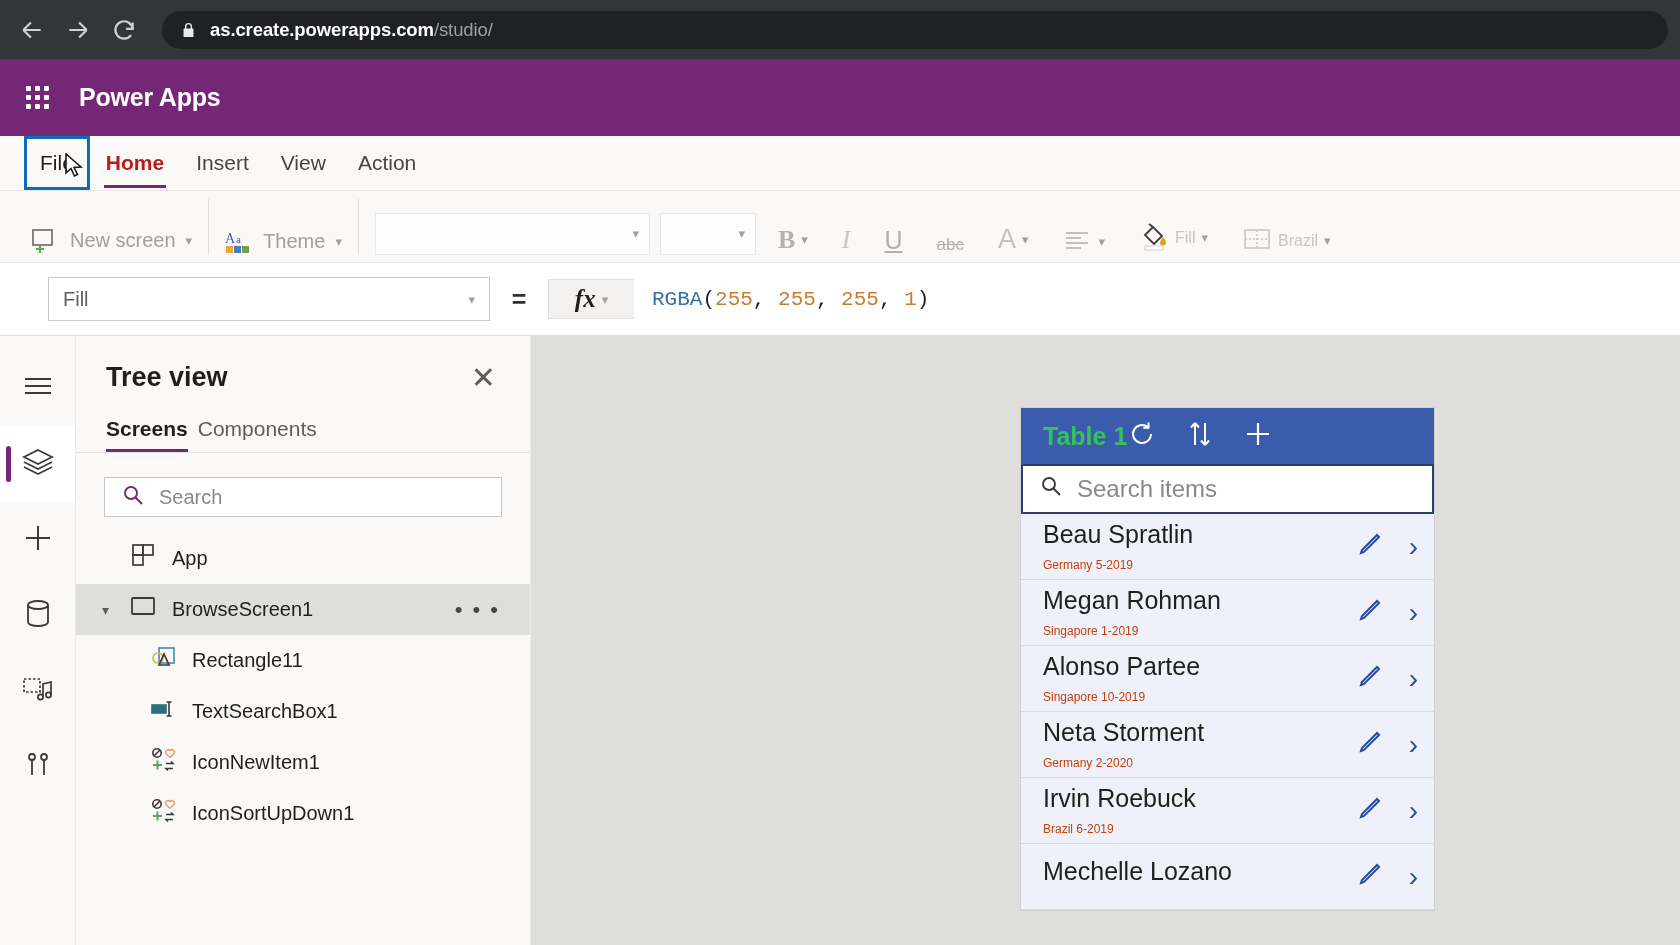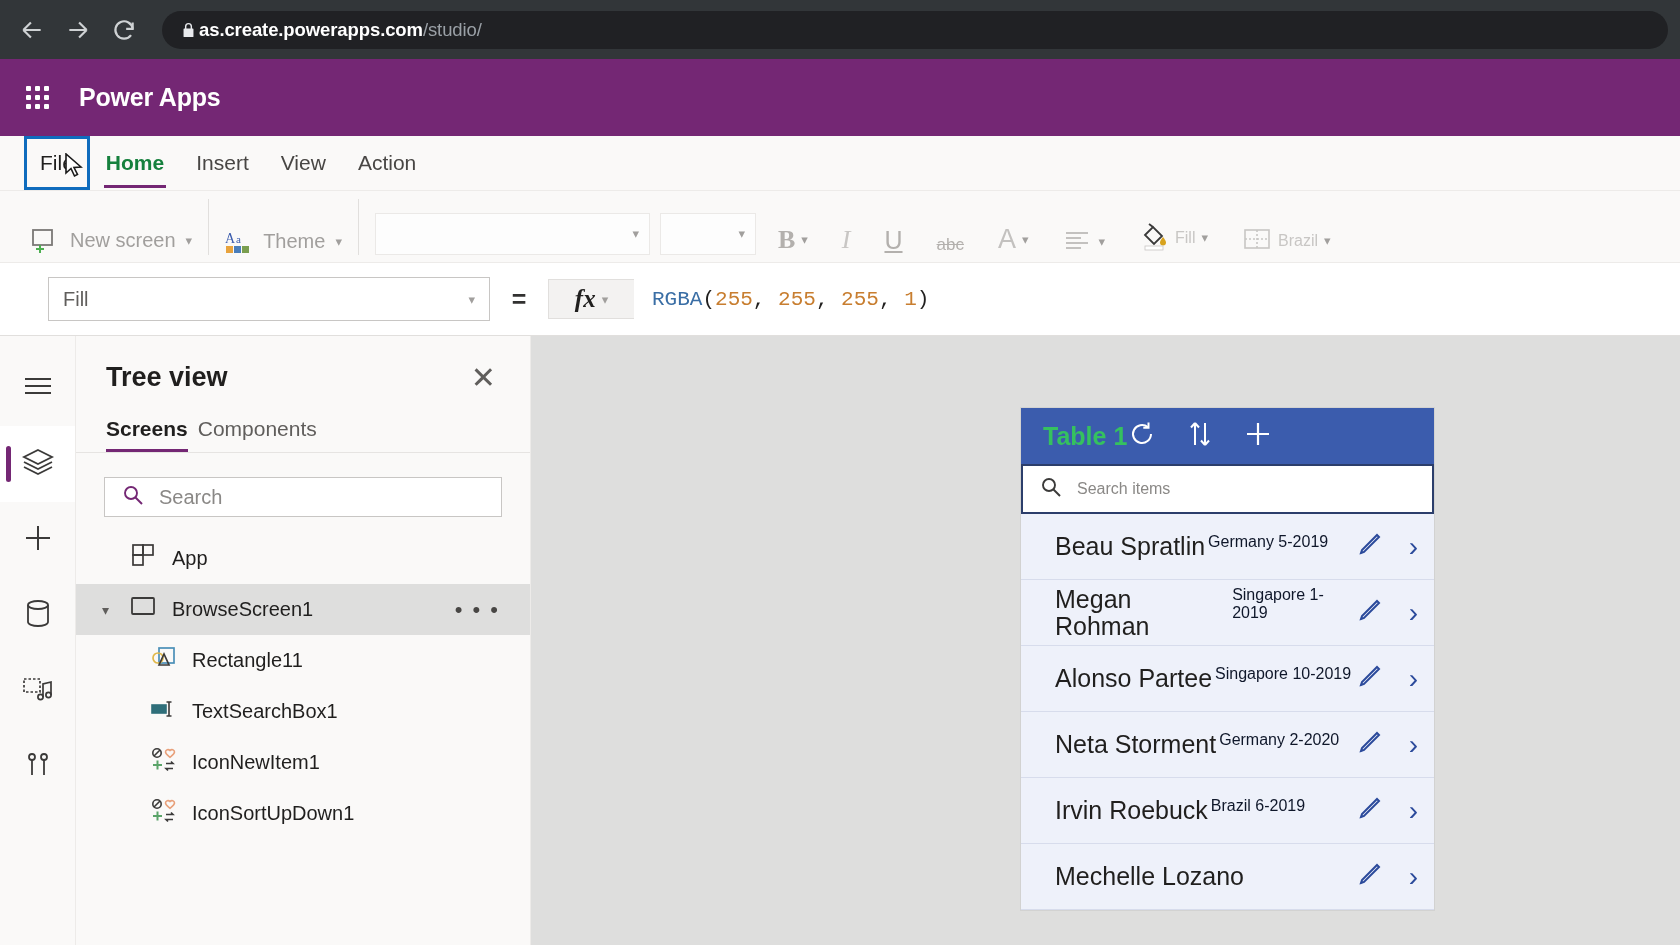--- a/index.html
+++ b/index.html
@@ -15,21 +15,21 @@
     height:59px; background:#323639; display:flex; align-items:center;
     padding:0 12px; gap:6px; position:relative;
   }
   .nav-btn {
     width:40px; height:40px; display:flex; align-items:center; justify-content:center;
     color:#cfd2d4; border-radius:50%;
   }
   .nav-btn svg { display:block; }
   .omnibox {
     margin-left:12px; flex:1; height:38px; background:#202124; border-radius:19px;
-    display:flex; align-items:center; padding:0 18px; gap:2px; max-width:1560px;
+    display:flex; align-items:center; padding:0 18px; gap:13px; max-width:1560px;
   }
   .lock { color:#e8eaed; display:flex; }
   .url { font-size:18.5px; color:#9aa0a6; letter-spacing:-0.1px; white-space:nowrap; }
   .url b { color:#ffffff; font-weight:700; }
 
   
   .pa-header {
     height:77px; background:#742774; display:flex; align-items:center; padding:0 24px; gap:28px;
   }
   .waffle { display:grid; grid-template-columns:repeat(3,5px); gap:4px; padding:2px; }
@@ -39,21 +39,21 @@
   
   .menubar {
     height:55px; background:#faf9f8; display:flex; align-items:stretch;
     padding-left:24px; gap:0; border-bottom:1px solid #edebe9;
   }
   .menu-item {
     display:flex; align-items:center; padding:0 16px; font-size:21px; color:#484644;
     position:relative; white-space:nowrap;
   }
   .menu-item.focused { outline:3px solid #0f6cbd; outline-offset:-3px; color:#201f1e; }
-  .menu-item.active { font-weight:700; color:#15803d; }
+  .menu-item.active { font-weight:700; color:#b91c1c; }
   .menu-item.active::after {
     content:""; position:absolute; left:14px; right:14px; bottom:2px; height:3px; background:#742774;
   }
   .cursor-arrow { position:absolute; left:40px; top:17px; pointer-events:none; }
 
   
   .ribbon {
     height:72px; background:#faf9f8; display:flex; align-items:center;
     padding-left:14px; border-bottom:1px solid #edebe9;
   }
@@ -158,28 +158,28 @@
   .g-header {
     height:56px; background:#3b5cad; display:flex; align-items:center;
     padding:0 18px 0 22px; justify-content:flex-start;
   }
   .g-title { font-size:25px; font-weight:700; color:#35c15f; }
   .g-actions { display:flex; align-items:center; gap:30px; color:#ffffff; }
   .g-search {
     height:50px; background:#ffffff; border:2px solid #2c3e6b;
     display:flex; align-items:center; gap:14px; padding:0 16px;
   }
-  .g-search span { font-size:16px; color:#8a8886; }
+  .g-search span { font-size:24px; color:#8a8886; }
   .g-row {
     height:66px; background:#eef1fa; border-bottom:1px solid #d7dcec;
     display:flex; align-items:center; padding:0 16px 0 22px; justify-content:space-between;
   }
-  .g-row-text { display:flex; flex-direction:row; gap:3px;margin-left:12px; }
+  .g-row-text { display:flex; flex-direction:column; gap:10px; }
   .g-name { font-size:25px; color:#201f1e; line-height:1.05; }
-  .g-sub { font-size:16px; color:#0f172a; }
+  .g-sub { font-size:12px; color:#c2410c; }
   .g-row-icons { display:flex; align-items:center; gap:22px; color:#2b4a9b; }
   .g-chevron { font-size:28px; color:#2b4a9b; font-weight:300; line-height:1; }
 </style>
 </head>
 <body>
 
 <div class="browser-bar">
   <div class="nav-btn">
     <svg width="26" height="26" viewBox="0 0 24 24" fill="none" stroke="currentColor" stroke-width="2">
       <path d="M20 12H4M4 12l7-7M4 12l7 7"></path>

